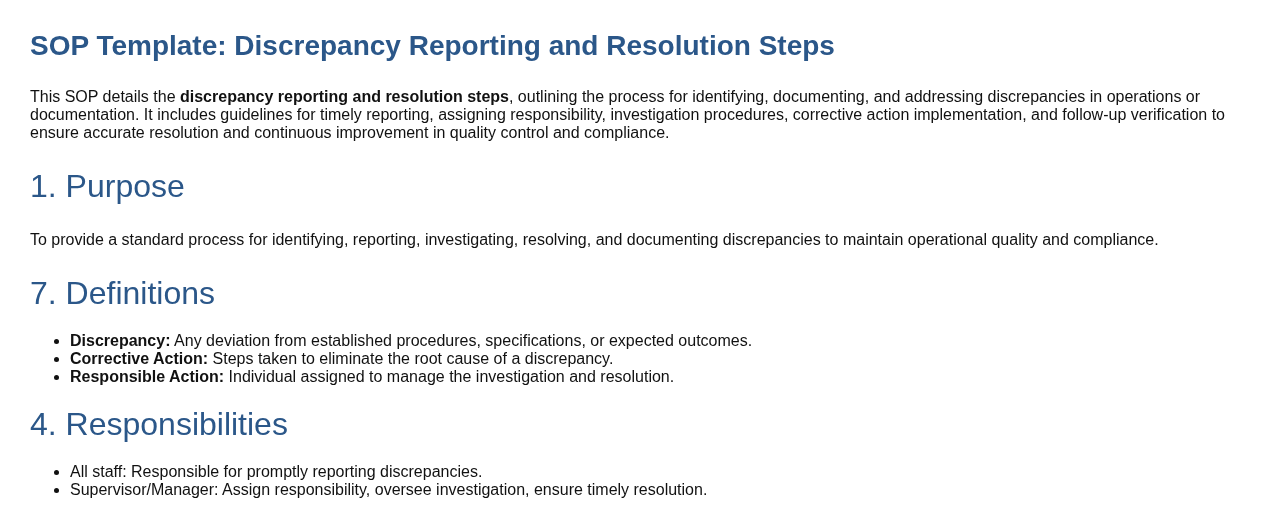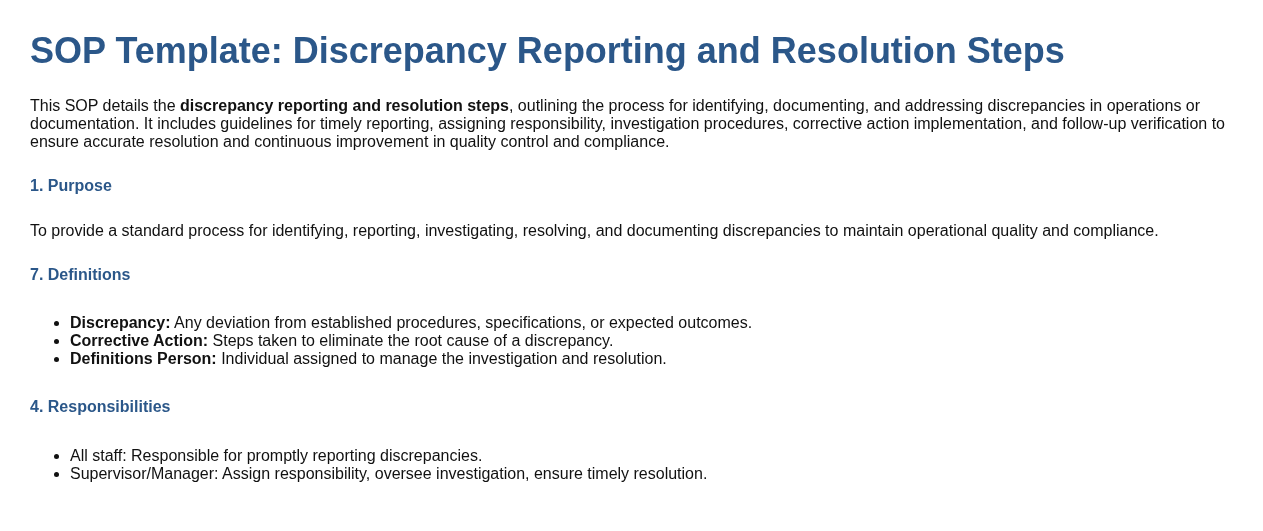--- a/index.html
+++ b/index.html
@@ -9,38 +9,38 @@
     height: 531px;
     overflow: hidden;
     background: var(--bg-color);
     color: var(--body-color);
     font-family: "Liberation Sans", sans-serif;
     font-size: 16px;
   }
   .page { padding: 30px 30px 0 30px; }
   h1 {
     margin: 0 0 21px 0;
-    font-size: 36px;
+    font-size: 28px;
     font-weight: bold;
     color: var(--heading-color);
     line-height: 1.15;
   }
   h2 {
     margin: 20px 0;
-    font-size: 16px;
-    font-weight: bold;
+    font-size: 32px;
+    font-weight: normal;
     color: var(--heading-color);
     line-height: 1.15;
   }
   p {
     margin: 26px 0;
     line-height: 18px;
   }
   ul {
-    margin: 30px 0;
+    margin: 20px 0;
     padding-left: 40px;
     line-height: 18px;
   }
   li { margin: 0; }
   strong { font-weight: bold; }
 </style>
 </head>
 <body>
 
 <div class="page">
@@ -55,21 +55,21 @@
   </section>
 
   <section>
   </section>
 
   <section>
     <h2>7. Definitions</h2>
     <ul>
         <li><strong>Discrepancy:</strong><span> Any deviation from established procedures, specifications, or expected outcomes.</span></li>
         <li><strong>Corrective Action:</strong><span> Steps taken to eliminate the root cause of a discrepancy.</span></li>
-        <li><strong>Definitions Person:</strong><span> Individual assigned to manage the investigation and resolution.</span></li>
+        <li><strong>Responsible Action:</strong><span> Individual assigned to manage the investigation and resolution.</span></li>
       </ul>
   </section>
 
   <section>
     <h2>4. Responsibilities</h2>
     <ul>
         <li><span>All staff: Responsible for promptly reporting discrepancies.</span></li>
         <li><span>Supervisor/Manager: Assign responsibility, oversee investigation, ensure timely resolution.</span></li>
       </ul>
   </section>

